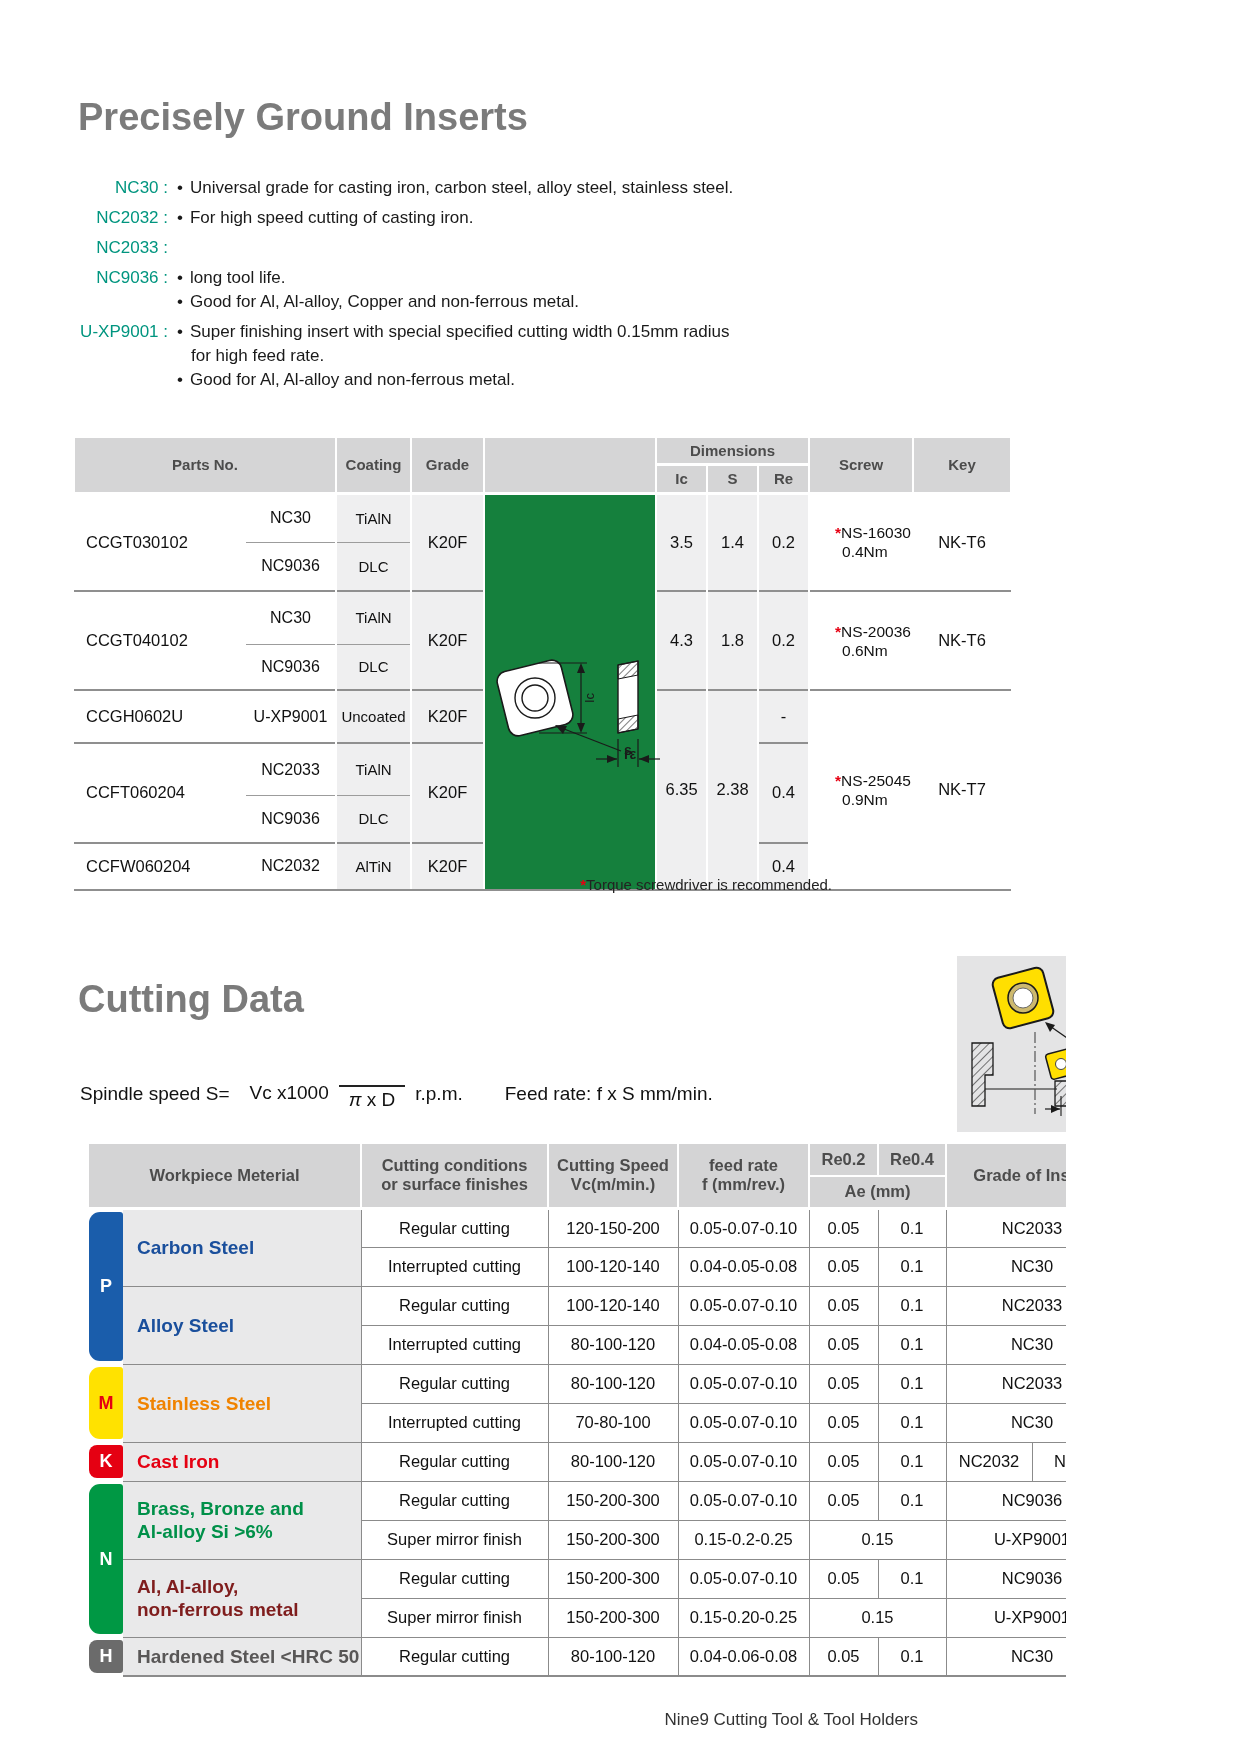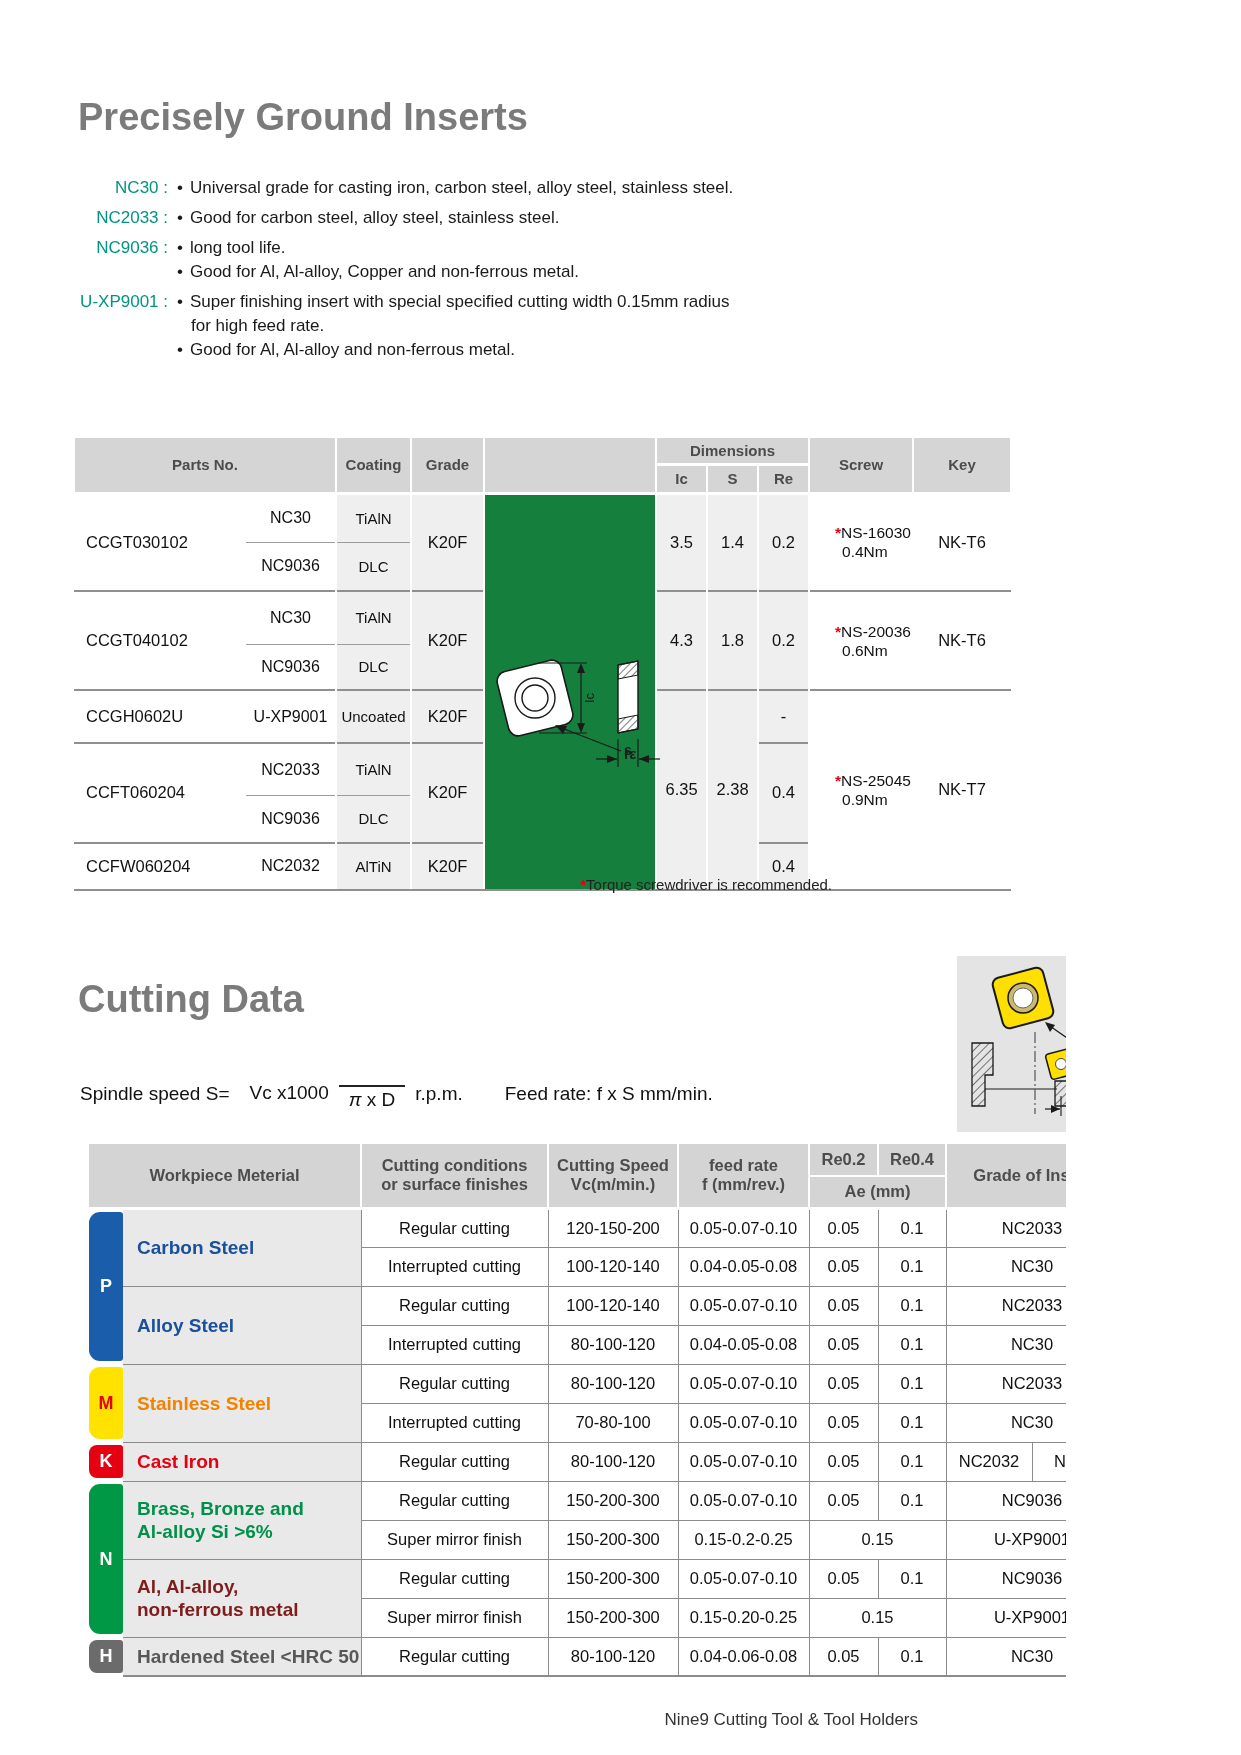--- a/index.html
+++ b/index.html
@@ -93,24 +93,27 @@
   <div class="title t1pos">Precisely Ground Inserts</div>
 
   <div class="notes">
       <div class="note-row">
         <div class="note-label">NC30 :</div>
         <div class="note-body">
           <div class="note-line"><span class="bullet">•</span><span>Universal grade for casting iron, carbon steel, alloy steel, stainless steel.</span></div>
         </div>
       </div>
       <div class="note-row">
+        <div class="note-label">NC2032 :</div>
+        <div class="note-body">
+          <div class="note-line"><span class="bullet">•</span><span>For high speed cutting of casting iron.</span></div>
+        </div>
+      </div>
+      <div class="note-row">
         <div class="note-label">NC2033 :</div>
-        <div class="note-body">
-          <div class="note-line"><span class="bullet">•</span><span>Good for carbon steel, alloy steel, stainless steel.</span></div>
-        </div>
       </div>
       <div class="note-row">
         <div class="note-label">NC9036 :</div>
         <div class="note-body">
           <div class="note-line"><span class="bullet">•</span><span>long tool life.</span></div>
           <div class="note-line"><span class="bullet">•</span><span>Good for Al, Al-alloy, Copper and non-ferrous metal.</span></div>
         </div>
       </div>
       <div class="note-row">
         <div class="note-label">U-XP9001 :</div>

